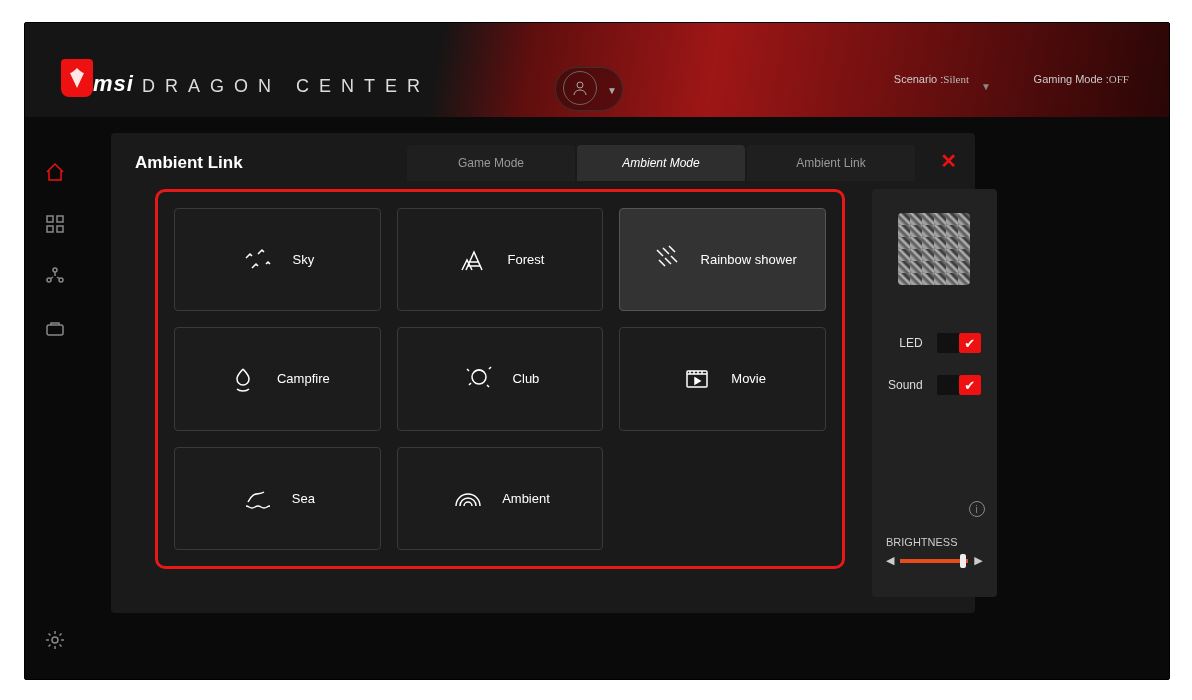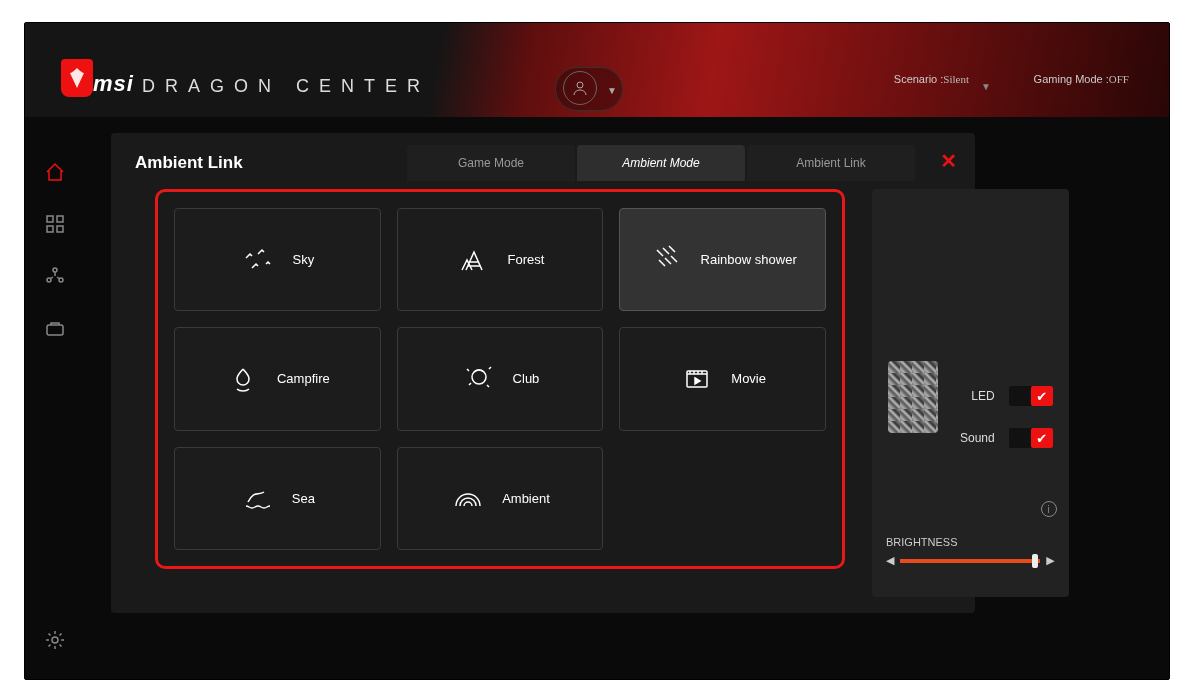--- a/index.html
+++ b/index.html
@@ -63,21 +63,21 @@
   .mode {
     border: 1px solid #3a3a3a; border-radius: 4px; background: #1c1c1c;
     display: flex; align-items: center; justify-content: center; gap: 16px; cursor: pointer;
   }
   .mode.selected { background: #333; border-color: #555; }
   .mode .icon { width: 36px; height: 36px; display: flex; align-items: center; justify-content: center; }
   .mode .icon svg { stroke: #fff; fill: none; stroke-width: 1.5; }
   .mode span { font-size: 13px; color: #fff; }
   .side {
     flex: 1; background: #222; border-radius: 4px; padding: 16px;
-    display: flex; flex-direction: row; align-items: center; position: relative;
+    display: flex; flex-direction: column; align-items: center; position: relative;
   }
   .swatch {
     width: 72px; height: 72px; margin-top: 8px;
     background:
       linear-gradient(45deg, #777 0%, #aaa 20%, #555 40%, #bbb 55%, #333 70%, #999 100%);
     background-size: 12px 12px;
     border-radius: 4px;
   }
   .toggles { margin-top: 48px; width: 100%; display: flex; flex-direction: column; gap: 22px; }
   .toggle-row { display: flex; align-items: center; justify-content: flex-end; gap: 14px; font-size: 12px; color: #ddd; }

